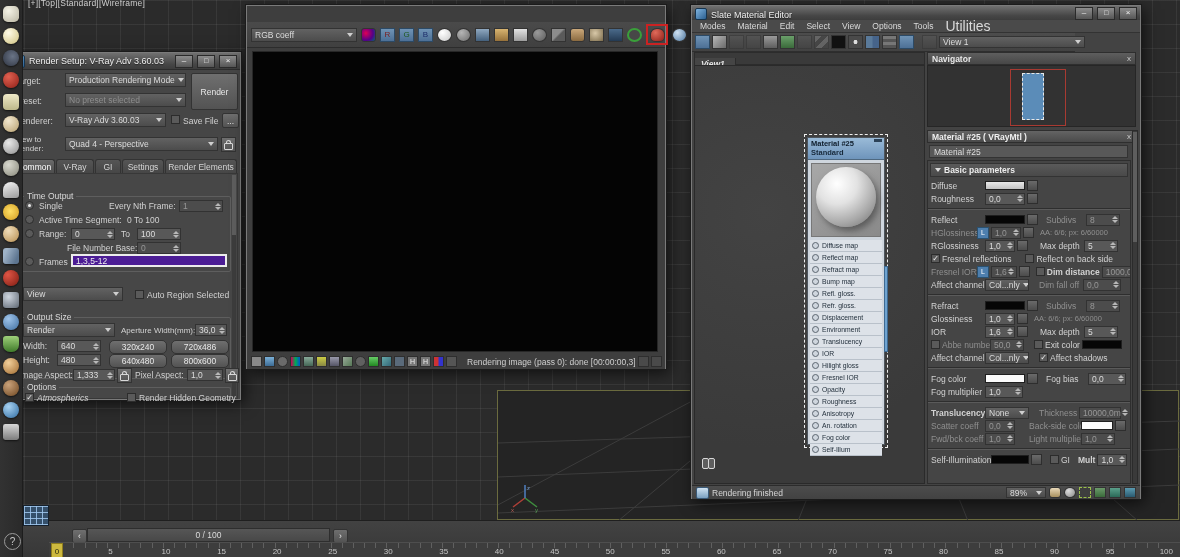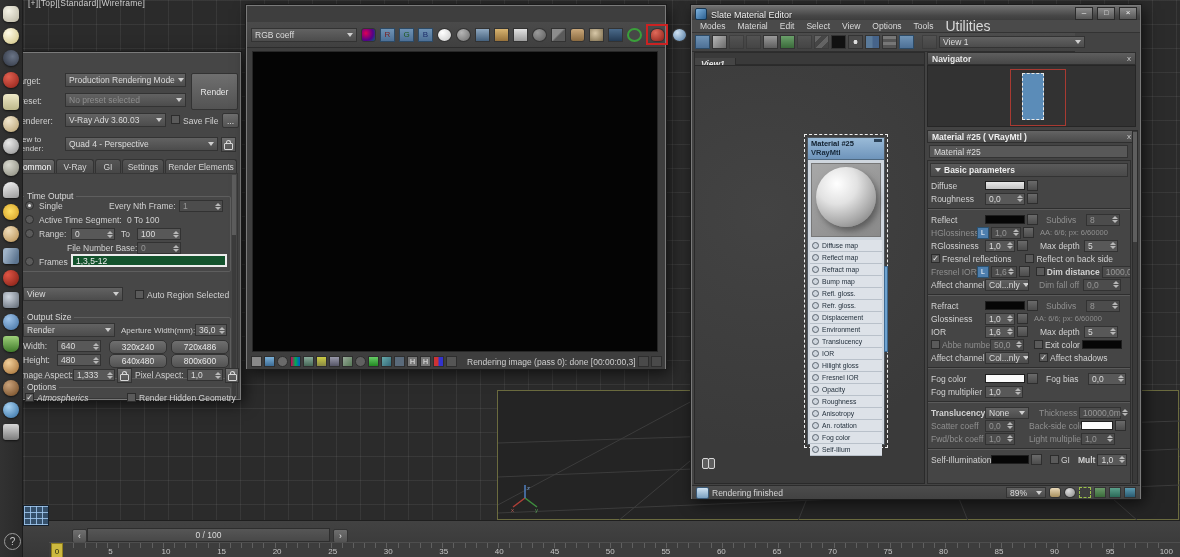--- a/index.html
+++ b/index.html
@@ -176,20 +176,27 @@
     <div class="ic"></div>
     <div class="ic"></div>
     <div class="ic"></div>
     <div class="ic"></div>
     <div class="ic"></div>
   </div>
   <div class="ws-icon"></div>
   <div class="help-badge">?</div>
 
   <div class="win" style="left:8px;top:52px;width:233px;height:348px;">
+    <div class="tbar">
+      <div class="appic"></div>
+      <div class="ttl">Render Setup: V-Ray Adv 3.60.03</div>
+      <div class="wbtn bmin"></div>
+      <div class="wbtn bmax"></div>
+      <div class="wbtn bclose"></div>
+    </div>
 
     <span class="lbl abs" style="left:6px;top:23px;">Target:</span>
     <div class="dd abs" style="left:56px;top:20px;width:121px;">
       <span>Production Rendering Mode</span>
         <i class="ar"></i>
       </div>
     <div class="btn abs" style="left:182px;top:20px;width:45px;height:35px;">Render</div>
 
     <span class="lbl abs" style="left:6px;top:43px;">Preset:</span>
     <div class="dd abs" style="left:56px;top:40px;width:121px;">
@@ -253,21 +260,21 @@
       <span>100</span>
         <i class="ud"></i>
       </div>
     <span class="lbl abs" style="left:58px;top:190px;">File Number Base:</span>
     <div class="sp off abs" style="left:128px;top:189px;width:44px;">
       <span>0</span>
         <i class="ud"></i>
       </div>
     <div class="rad abs" style="left:16px;top:204px;"></div>
     <span class="lbl abs" style="left:30px;top:204px;">Frames</span>
-    <div class="abs" style="left:62px;top:201px;width:156px;height:13px;background:#14532d;border:2px solid #ececec;display:flex;align-items:center;padding:0 3px;box-sizing:border-box;">
+    <div class="abs" style="left:62px;top:201px;width:156px;height:13px;background:#4c1d95;border:2px solid #ececec;display:flex;align-items:center;padding:0 3px;box-sizing:border-box;">
       <span style="color:#efefef;font-size:8.5px;">1,3,5-12</span>
       </div>
 
     <div class="dd abs" style="left:14px;top:234px;width:100px;">
       <span>View</span>
         <i class="ar"></i>
       </div>
     <div class="cb abs" style="left:126px;top:237px;"></div>
     <span class="lbl abs" style="left:138px;top:237px;">Auto Region Selected</span>
 
@@ -421,21 +428,21 @@
     <div class="abs" style="left:2px;top:46px;width:231px;height:13px;background:#3a3a3a;border:1px solid #2c2c2c;box-sizing:border-box;">
       <span style="display:inline-block;padding:1px 10px 0 6px;font-size:8.5px;font-style:italic;font-weight:bold;color:#e2e2e2;background:#454545;border-right:1px solid #2c2c2c;height:12px;box-sizing:border-box;">View1</span>
     </div>
     <div class="abs" style="left:2px;top:59px;width:231px;height:419px;background:radial-gradient(circle at 30% 35%,#434343,#3a3a3a 75%);border:1px solid #2a2a2a;box-sizing:border-box;">
       <div class="binoc" style="position:absolute;left:6px;bottom:14px;"></div>
     </div>
 
     <div class="abs" style="left:115px;top:131px;width:78px;height:308px;background:#cfd6de;border:1px solid #4e565e;outline:1px dashed #f0f0f0;outline-offset:2px;box-sizing:border-box;">
       <div style="height:22px;background:linear-gradient(#9abbd8,#6e94bb);border-bottom:1px solid #4e6880;padding:1px 3px;box-sizing:border-box;position:relative;">
         <div style="font-size:7.5px;font-weight:bold;color:#0e1c2a;">Material #25</div>
-        <div style="font-size:7.5px;font-weight:bold;color:#16283a;">VRayMtl</div>
+        <div style="font-size:7.5px;font-weight:bold;color:#16283a;">Standard</div>
         <div style="position:absolute;right:2px;top:1px;width:8px;height:3px;background:#2c4258;"></div>
       </div>
       <div style="height:72px;margin:3px;background:linear-gradient(145deg,#a8a8a8,#8a8a8a);position:relative;border:1px solid #777;">
         <div style="position:absolute;left:4px;top:3px;width:60px;height:60px;border-radius:50%;background:radial-gradient(circle at 35% 28%,#ffffff,#e2e2e2 35%,#a8a8a8 68%,#787878 92%);box-shadow:3px 4px 6px rgba(40,40,40,.5);"></div>
       </div>
       <div style="margin:1px 2px;">
 
           <div class="slot">
             <span class="dot"></span>
             <span>Diffuse map</span>

